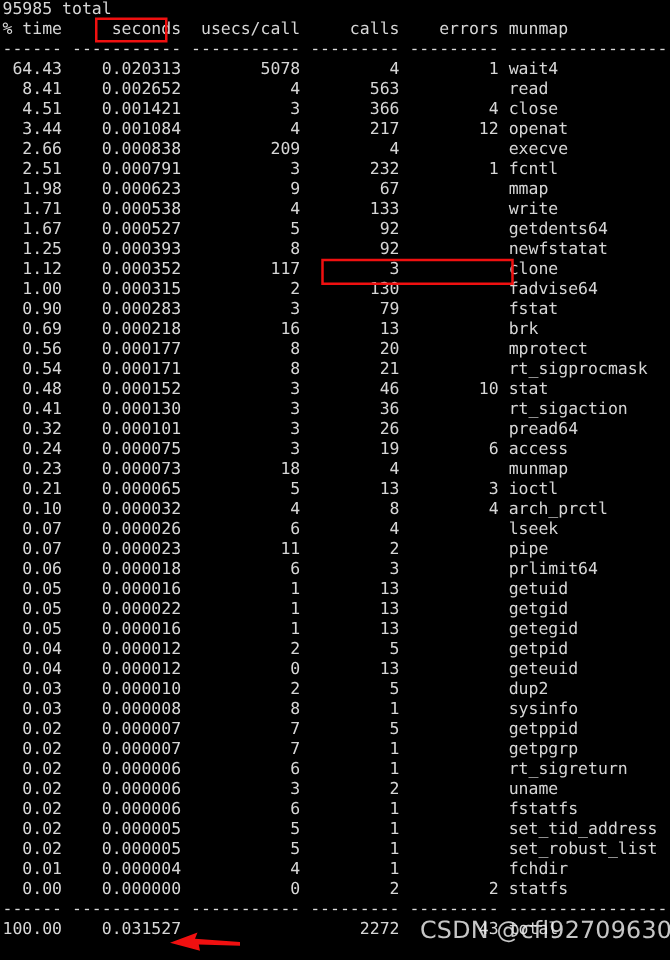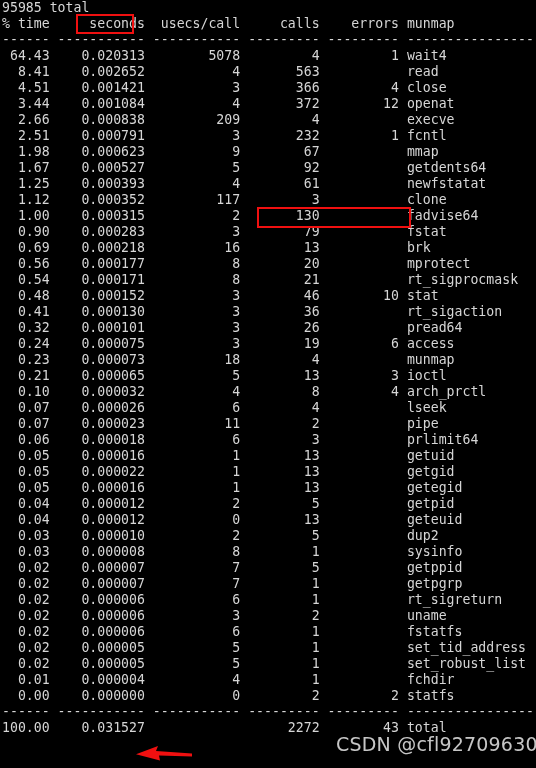--- a/index.html
+++ b/index.html
@@ -79,26 +79,27 @@
   <div class="term-line">95985 total</div>
 
   <div class="term-line"><span>% time     seconds  usecs/call     calls    errors munmap</span></div>
 
   <div class="term-line">------ ----------- ----------- --------- --------- ----------------</div>
 
   <div id="rows-container">
       <div class="term-line"> 64.43    0.020313        5078         4         1 wait4</div>
       <div class="term-line">  8.41    0.002652           4       563           read</div>
       <div class="term-line">  4.51    0.001421           3       366         4 close</div>
-      <div class="term-line">  3.44    0.001084           4       372        12 openat</div>
+      <div class="term-line">  3.44    0.001084           4       217        12 openat</div>
       <div class="term-line">  2.66    0.000838         209         4           execve</div>
       <div class="term-line">  2.51    0.000791           3       232         1 fcntl</div>
       <div class="term-line">  1.98    0.000623           9        67           mmap</div>
+      <div class="term-line">  1.71    0.000538           4       133           write</div>
       <div class="term-line">  1.67    0.000527           5        92           getdents64</div>
-      <div class="term-line">  1.25    0.000393           4        61           newfstatat</div>
+      <div class="term-line">  1.25    0.000393           8        92           newfstatat</div>
       <div class="term-line">  1.12    0.000352         117         3           clone</div>
       <div class="term-line">  1.00    0.000315           2       130           fadvise64</div>
       <div class="term-line">  0.90    0.000283           3        79           fstat</div>
       <div class="term-line">  0.69    0.000218          16        13           brk</div>
       <div class="term-line">  0.56    0.000177           8        20           mprotect</div>
       <div class="term-line">  0.54    0.000171           8        21           rt_sigprocmask</div>
       <div class="term-line">  0.48    0.000152           3        46        10 stat</div>
       <div class="term-line">  0.41    0.000130           3        36           rt_sigaction</div>
       <div class="term-line">  0.32    0.000101           3        26           pread64</div>
       <div class="term-line">  0.24    0.000075           3        19         6 access</div>

